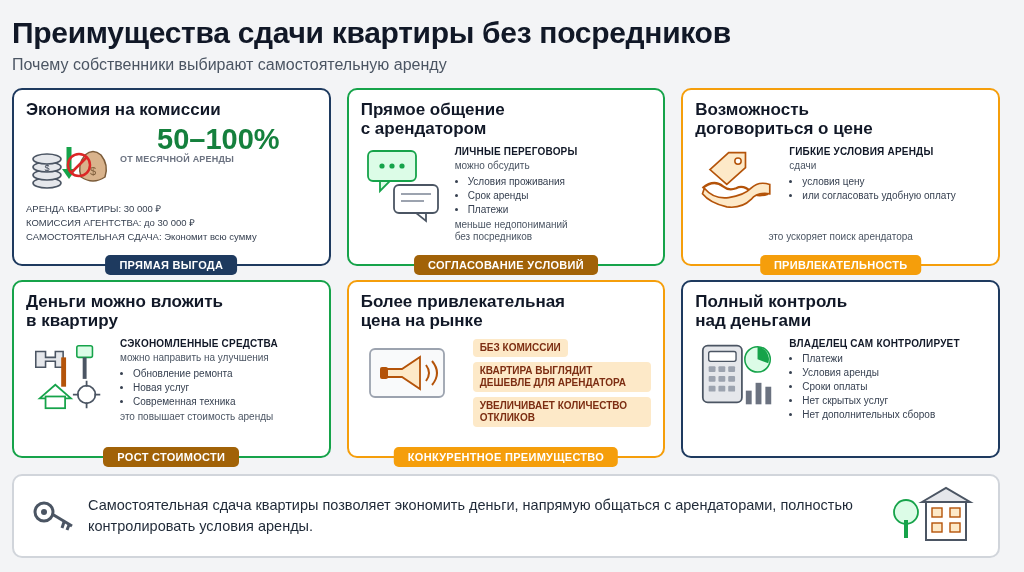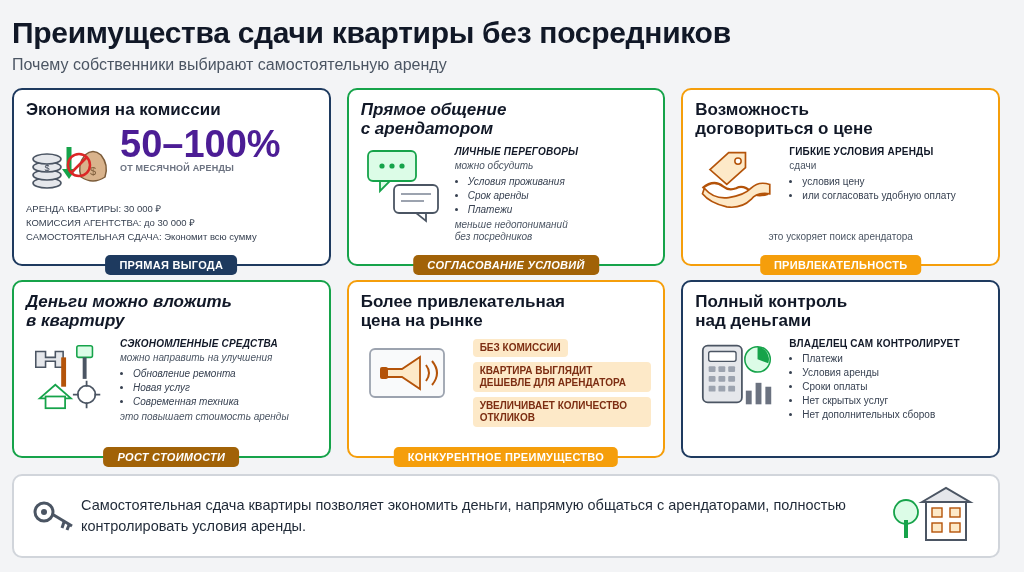--- a/index.html
+++ b/index.html
@@ -47,21 +47,21 @@
   .card {
     position: relative;
     background: #ffffff;
     border: 2px solid #ef4444;
     border-radius: 10px;
     padding: 10px 12px 20px 12px;
     box-sizing: border-box;
     display: flex;
     flex-direction: column;
   }
-  .card.green { border-color: #16a34a; font-style: italic; }
+  .card.green { border-color: #16a34a; }
   .card.orange { border-color: #f59e0b; }
   .card.navy { border-color: #1e3a5f; }
   .card-title {
     font-size: 17px;
     font-weight: bold;
     color: #111827;
     line-height: 1.15;
     margin: 0 0 6px 0;
   }
   .card-body {
@@ -122,24 +122,25 @@
     font-size: 11px;
     font-weight: bold;
     letter-spacing: 0.3px;
     white-space: nowrap;
   }
   .badge.navy { background: #1e3a5f; }
   .badge.green { background: #a16207; }
   .badge.orange { background: #f59e0b; color: #ffffff; }
   
   .big-pct {
-    font-size: 38px;
-    font-weight: bold;
-    color: #4c1d95;
+    font-size: 29px;
+    font-weight: bold;
+    color: #15803d;
     line-height: 1;
+    text-align: center;
   }
   .pct-cap {
     font-size: 9px;
     font-weight: bold;
     color: #6b7280;
     letter-spacing: 0.2px;
   }
   .fin-lines {
     font-size: 9.5px;
     color: #374151;
@@ -160,21 +161,21 @@
   }
   .tag.wide { display: block; }
   .footer {
     margin-top: 16px;
     background: #ffffff;
     border: 2px solid #d1d5db;
     border-radius: 10px;
     padding: 10px 16px;
     display: flex;
     align-items: center;
-    gap: 3px;
+    gap: 10px;
     position: relative;
     min-height: 58px;
     box-sizing: border-box;
   }
   .footer-text {
     flex: 1;
     font-size: 14.5px;
     color: #1f2937;
     line-height: 1.4;
   }

